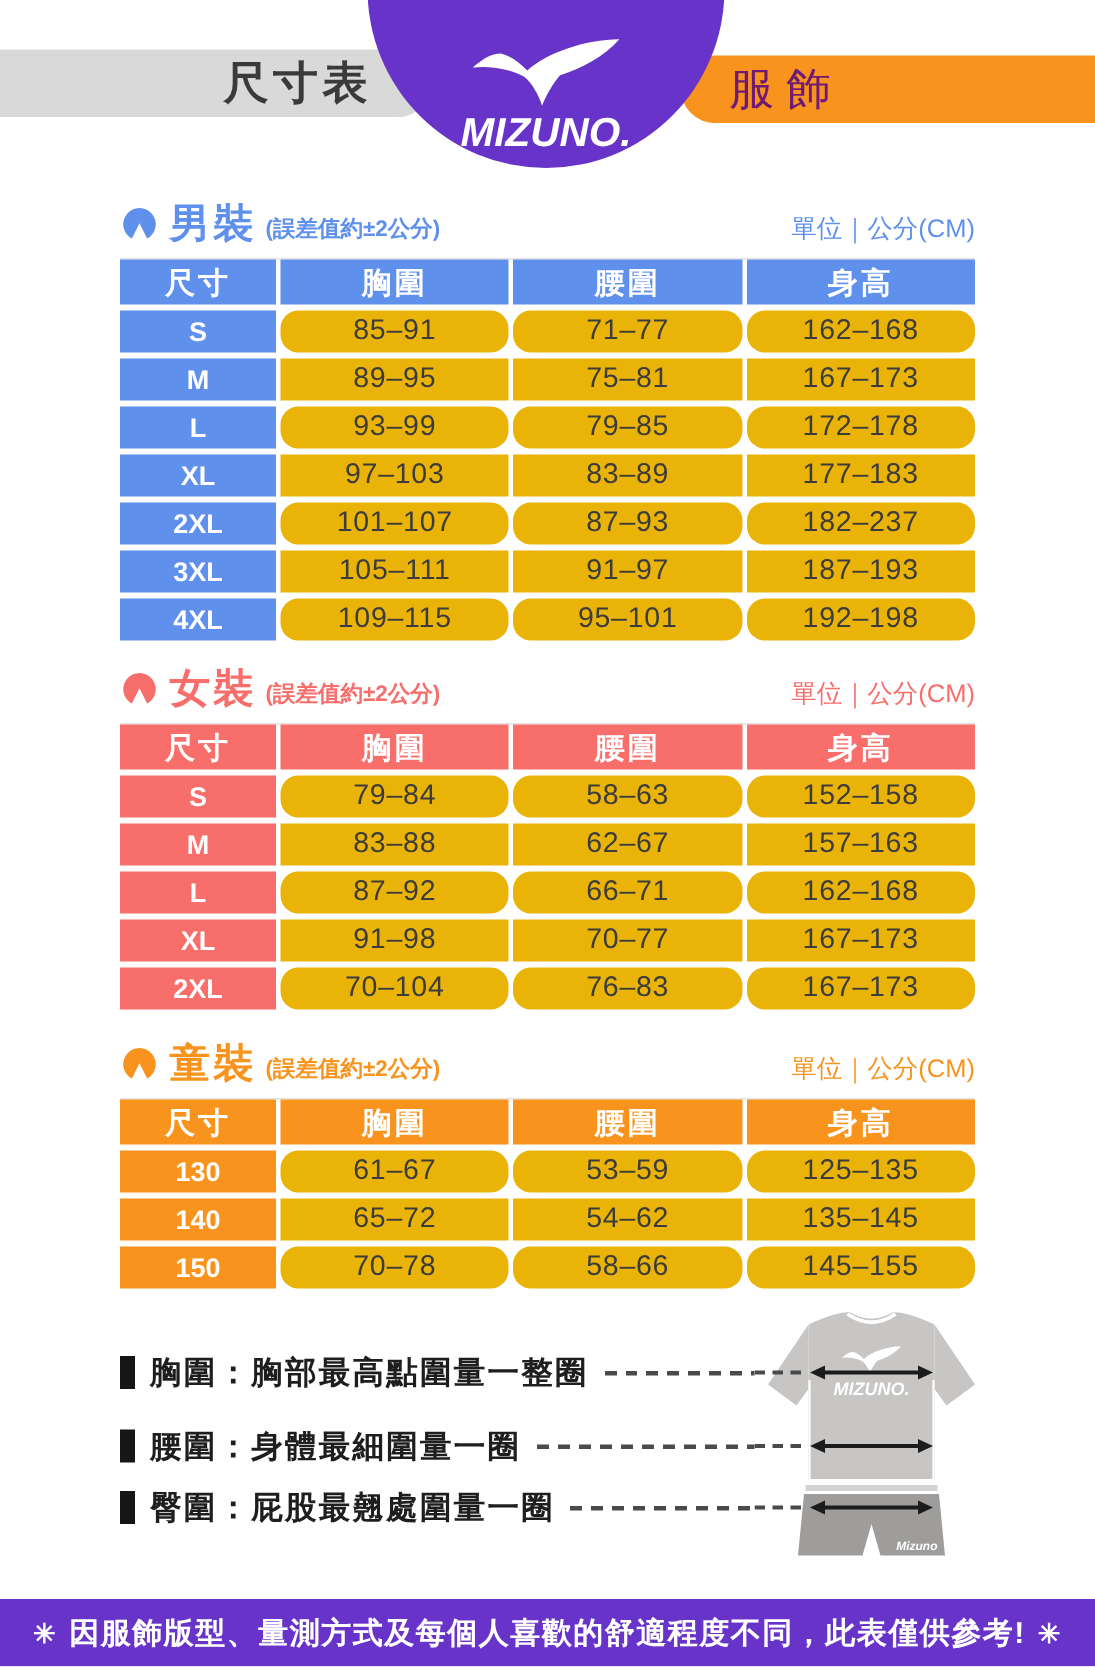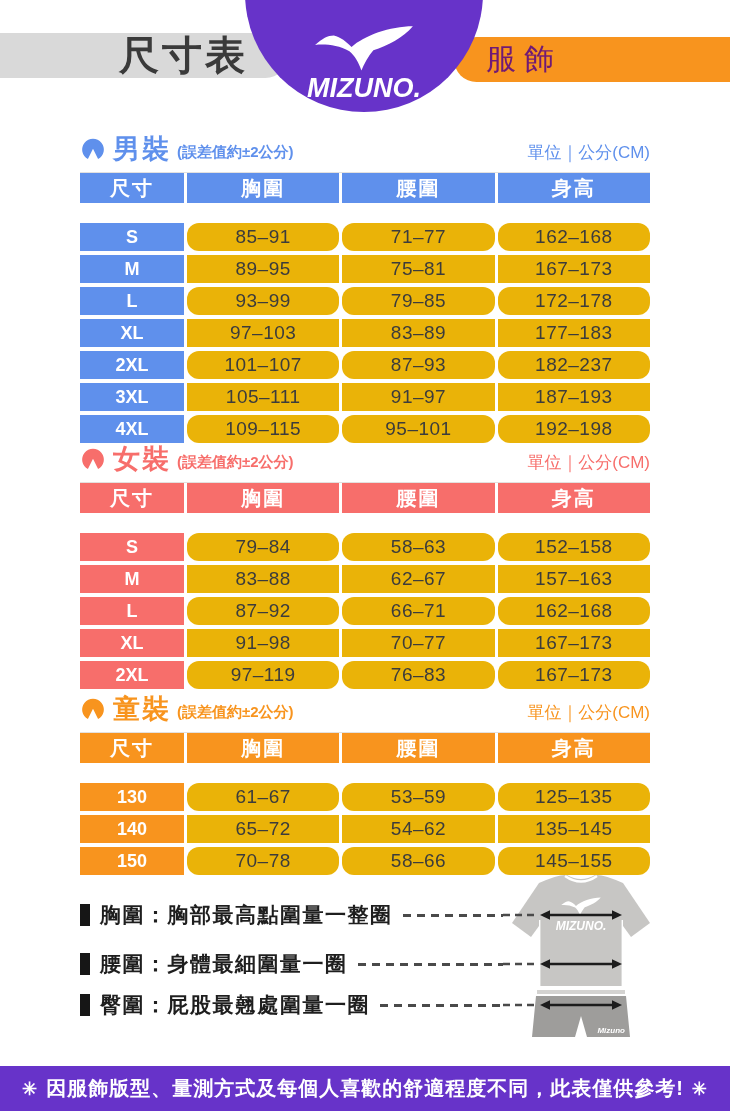--- a/index.html
+++ b/index.html
@@ -2,21 +2,21 @@
 <html><head>
 <meta charset="utf-8">
 <style>
   html,body{margin:0;padding:0;background:#fff;}
   body{font-family:"Liberation Sans",sans-serif;}
   .page{position:relative;width:730px;height:1111px;background:#ffffff;overflow:hidden;}
 
   
   .tab-left{position:absolute;left:0;top:33px;width:288px;height:45px;background:#D9D9D9;
     border-radius:0 23px 23px 0;display:flex;align-items:center;justify-content:flex-end;
-    padding-right:40px;box-sizing:border-box;font-size:40px;font-weight:bold;color:#3A3A3A;
+    padding-right:40px;box-sizing:border-box;font-size:30px;font-weight:bold;color:#3A3A3A;
     letter-spacing:3px;z-index:2;padding-left:20px;}
   .tab-right{position:absolute;right:0;top:37px;width:276px;height:45px;background:#F8941E;
     border-radius:23px 0 0 23px;display:flex;align-items:center;padding-left:32px;
     box-sizing:border-box;font-size:30px;font-weight:normal;color:#701a75;letter-spacing:8px;z-index:2;}
   .badge{position:absolute;left:245px;top:0;width:238px;height:114px;z-index:3;}
   .wordmark{fill:#fff;font-weight:bold;font-style:italic;font-size:27px;
     font-family:"Liberation Sans",sans-serif;}
 
   
   .sec{position:absolute;left:80px;width:570px;}
@@ -31,21 +31,21 @@
   .sec-men .sec-title,.sec-men .tol,.sec-men .unit{color:#5F90EC;}
   .sec-women .sec-title,.sec-women .tol,.sec-women .unit{color:#F76E6B;}
   .sec-kids .sec-title,.sec-kids .tol,.sec-kids .unit{color:#F8941E;}
   .sec-men .person{fill:#5F90EC;}
   .sec-women .person{fill:#F76E6B;}
   .sec-kids .person{fill:#F8941E;}
 
   .table{border-top:1px solid #E3E1DF;}
   .trow{display:grid;grid-template-columns:104px 1fr 1fr 1fr;column-gap:3px;margin-bottom:4px;}
   .cell{height:28px;display:flex;align-items:center;justify-content:center;font-size:19px;}
-  .thead{margin-bottom:20px;}
+  .thead{margin-bottom:4px;}
   .thead .cell{height:30px;color:#fff;font-weight:bold;font-size:20px;letter-spacing:2px;}
   .size-cell{color:#fff;font-weight:bold;font-size:18px;}
   .data-cell{color:#3C3C3C;letter-spacing:0.5px;}
   .sec-men .thead .cell,.sec-men .size-cell{background:#5F90EC;}
   .sec-women .thead .cell,.sec-women .size-cell{background:#F76E6B;}
   .sec-kids .thead .cell,.sec-kids .size-cell{background:#F8941E;}
   .r-odd .data-cell{background:#eab308;border-radius:12px;}
   .r-even .data-cell{background:#eab308;}
 
   
@@ -194,21 +194,21 @@
             <div class="cell data-cell">162–168</div>
           </div>
           <div class="trow r-even">
             <div class="cell size-cell">XL</div>
             <div class="cell data-cell">91–98</div>
             <div class="cell data-cell">70–77</div>
             <div class="cell data-cell">167–173</div>
           </div>
           <div class="trow r-odd">
             <div class="cell size-cell">2XL</div>
-            <div class="cell data-cell">97–119</div>
+            <div class="cell data-cell">70–104</div>
             <div class="cell data-cell">76–83</div>
             <div class="cell data-cell">167–173</div>
           </div>
         </div>
     </div>
   </section>
 
   <section class="sec sec-kids">
     <div class="sec-head">
       <svg class="person" viewBox="0 0 24 24">

